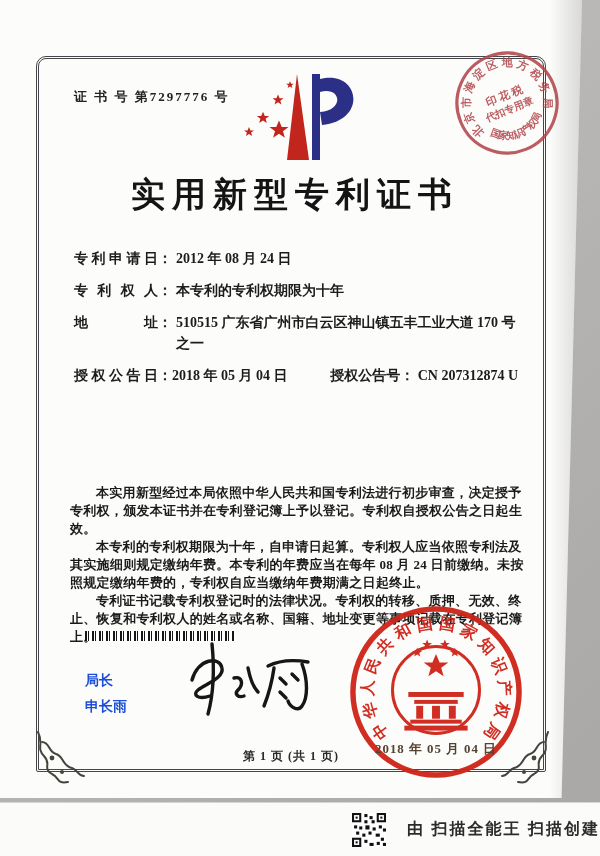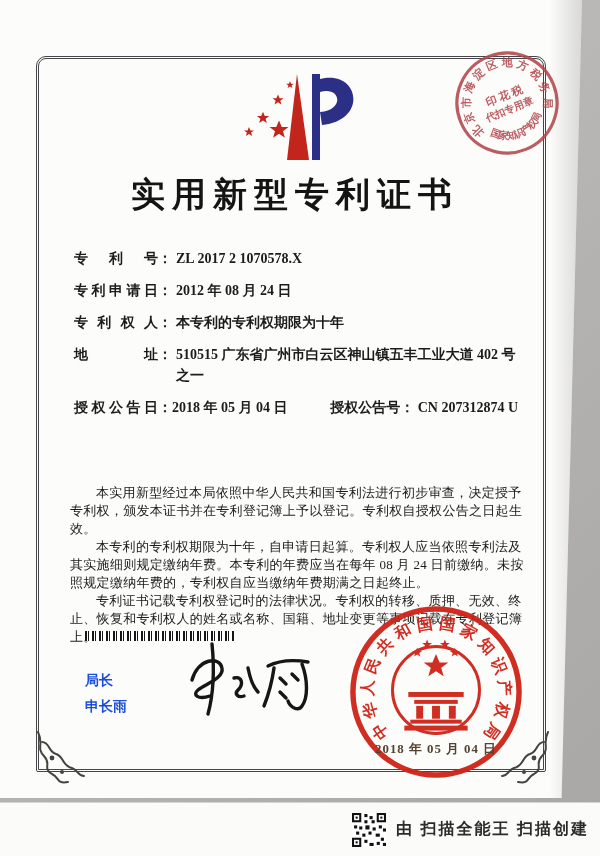--- a/index.html
+++ b/index.html
@@ -36,42 +36,42 @@
   .fields { position:absolute; left:74px; top:248px; width:448px; font-size:14px; font-weight:600; color:#1c1c1c; }
   .frow { margin-bottom:11px; line-height:21px; }
   .frow.first { margin-bottom:17px; }
   .flabel { display:inline-block; width:84px; text-align:justify; text-align-last:justify; vertical-align:top; }
   .fcolon { vertical-align:top; }
   .fvalue { display:inline-block; vertical-align:top; max-width:340px; margin-left:4px; }
   .grant-row { display:flex; line-height:21px; }
   .grant-right { margin-left:auto; padding-right:4px; }
   .paras {
     position:absolute; left:70px; top:484px; width:460px;
-    font-size:13px; line-height:1.38; color:#1b1b1b; font-weight:400; letter-spacing:.3px;
+    font-size:13px; line-height:1.38; color:#1b1b1b; font-weight:700; letter-spacing:.3px;
   }
   .paras p { text-indent:2em; }
   .barcode {
     position:absolute; left:85px; top:631px; width:150px; height:10px;
     background:repeating-linear-gradient(90deg,
       #161616 0 2px, #fff 2px 3px, #161616 3px 4px, #fff 4px 7px,
       #161616 7px 9px, #fff 9px 10px, #161616 10px 11px, #fff 11px 14px);
   }
   .signer { position:absolute; left:85px; top:668px; font-size:14px; font-weight:700; color:#1d4ed8; line-height:26px; }
   .signature { position:absolute; left:168px; top:634px; }
   .seal { position:absolute; left:347px; top:603px; opacity:.95; }
   .tax-stamp { position:absolute; left:452px; top:48px; transform:rotate(-22deg); opacity:.88; }
   .page-no {
     position:absolute; left:36px; width:510px; top:748px; text-align:center;
     font-size:12px; font-weight:600; color:#2a2a2a; letter-spacing:1px;
   }
   .ornament { position:absolute; }
   .footer {
     position:absolute; left:0; bottom:0; width:600px; height:54px;
     background:#fbfbf9; border-top:1px solid #d6d5d3;
-    display:flex; align-items:center;
+    display:flex; align-items:center;gap:11px;
   }
   .footer .qr { margin-left:352px; }
   .footer .credit {
     margin-left:10px; font-family:"Liberation Sans","DejaVu Sans",sans-serif;
     font-size:16px; font-weight:700; letter-spacing:2px; color:#2b2b2b;
   }
   svg text { font-family:"Liberation Serif","DejaVu Serif",serif; }
 </style>
 </head>
 <body>
@@ -89,20 +89,21 @@
   </svg>
   <svg class="ornament" style="left:498px; top:728px; transform:scaleX(-1);" width="60" height="60" viewBox="0 0 60 60">
     <g fill="none" stroke="#44443f" stroke-width="2" stroke-linecap="round">
       <path d="M10 4 C 16 16, 8 20, 16 28 C 24 36, 14 40, 24 46 C 32 50, 28 56, 40 54"></path>
       <path d="M14 14 C 22 14, 20 24, 28 26 C 36 28, 34 38, 44 40 C 50 42, 50 48, 56 48"></path>
       <circle cx="24" cy="30" r="2.4" fill="#44443f" stroke="none"></circle>
       <circle cx="34" cy="44" r="2" fill="#44443f" stroke="none"></circle>
     </g>
   </svg>
 
+  <div class="cert-no">证 书 号 第7297776 号</div>
 
   <svg class="logo" width="132" height="106" viewBox="0 0 132 106">
     <defs>
       <path id="st" d="M0,-10 L2.9,-3.1 10,-3.1 4.2,1.2 6.2,8.1 0,4 -6.2,8.1 -4.2,1.2 -10,-3.1 -2.9,-3.1 Z"></path>
     </defs>
     <g fill="#c2251c">
       <use href="#st" transform="translate(16,66) scale(0.5)"></use>
       <use href="#st" transform="translate(30,52) scale(0.62)"></use>
       <use href="#st" transform="translate(46,64) scale(0.95)"></use>
       <use href="#st" transform="translate(45,34) scale(0.55)"></use>
@@ -112,30 +113,27 @@
     <g fill="#2b2f86">
       <rect x="79" y="8" width="8" height="86"></rect>
       <path d="M87 13 C 126 3, 136 54, 89 59 L 87 46 C 112 44, 108 20, 87 26 Z"></path>
     </g>
   </svg>
 
   <div class="title">实用新型专利证书</div>
 
   <div class="fields">
     <div class="frow">
-      <span class="flabel">专利号</span><span class="fcolon">：</span><span class="fvalue">ZL 2017 2 1070578.X</span>
-    </div>
-    <div class="frow">
       <span class="flabel">专利申请日</span><span class="fcolon">：</span><span class="fvalue">2012 年 08 月 24 日</span>
     </div>
     <div class="frow">
       <span class="flabel">专利权人</span><span class="fcolon">：</span><span class="fvalue">本专利的专利权期限为十年</span>
     </div>
     <div class="frow">
-      <span class="flabel">地址</span><span class="fcolon">：</span><span class="fvalue">510515 广东省广州市白云区神山镇五丰工业大道 402 号之一</span>
+      <span class="flabel">地址</span><span class="fcolon">：</span><span class="fvalue">510515 广东省广州市白云区神山镇五丰工业大道 170 号之一</span>
     </div>
     <div class="grant-row">
       <span>
         <span class="flabel">授权公告日</span><span>：</span><span>2018 年 05 月 04 日</span>
       </span>
       <span class="grant-right">
         <span>授权公告号</span><span>：</span> <span>CN 207312874 U</span>
       </span>
     </div>
   </div>
@@ -225,20 +223,21 @@
         <text x="55" y="91" text-anchor="middle" font-size="10" transform="rotate(14 55 55)">知</text>
         <text x="55" y="91" text-anchor="middle" font-size="10" transform="rotate(0 55 55)">识</text>
         <text x="55" y="91" text-anchor="middle" font-size="10" transform="rotate(-14 55 55)">产</text>
         <text x="55" y="91" text-anchor="middle" font-size="10" transform="rotate(-28 55 55)">权</text>
         <text x="55" y="91" text-anchor="middle" font-size="10" transform="rotate(-42 55 55)">局</text>
       </g>
     <text x="55" y="51" text-anchor="middle" font-size="11" font-weight="bold" fill="#b2474c">印 花 税</text>
     <text x="55" y="65" text-anchor="middle" font-size="10" font-weight="bold" fill="#b2474c">代扣专用章</text>
   </svg>
 
+  <div class="page-no">第 1 页 (共 1 页)</div>
   <div class="edge-shade"></div>
 </div>
 
 <div class="footer">
   <svg class="qr" width="34" height="34" viewBox="0 0 33 33">
     <rect width="33" height="33" fill="#fff"></rect>
     <g fill="#111">
       <rect x="0" y="0" width="9" height="9"></rect>
         <rect x="24" y="0" width="9" height="9"></rect>
         <rect x="0" y="24" width="9" height="9"></rect>

